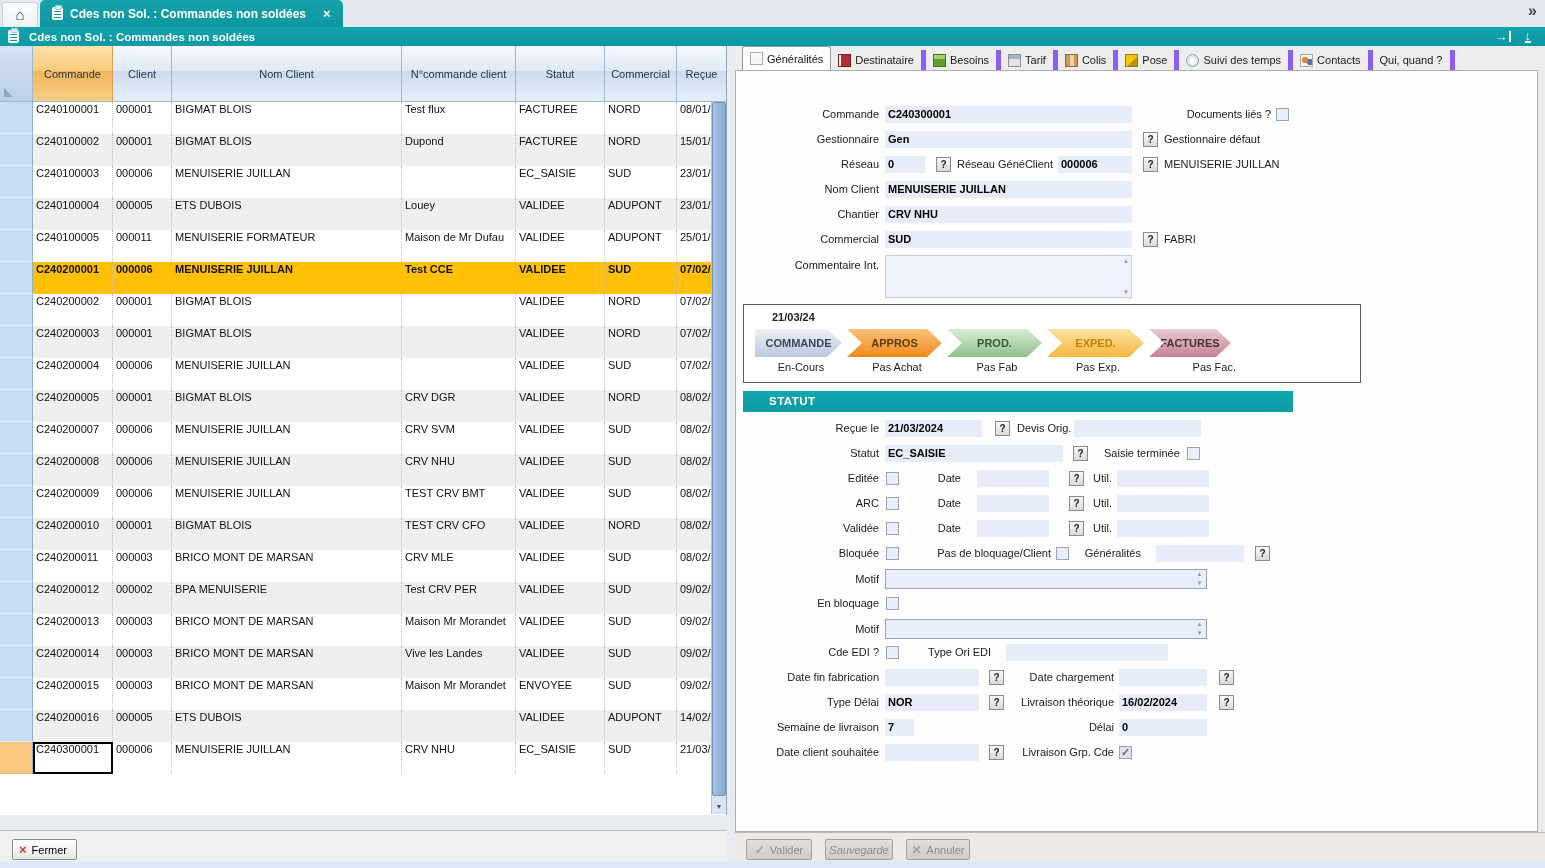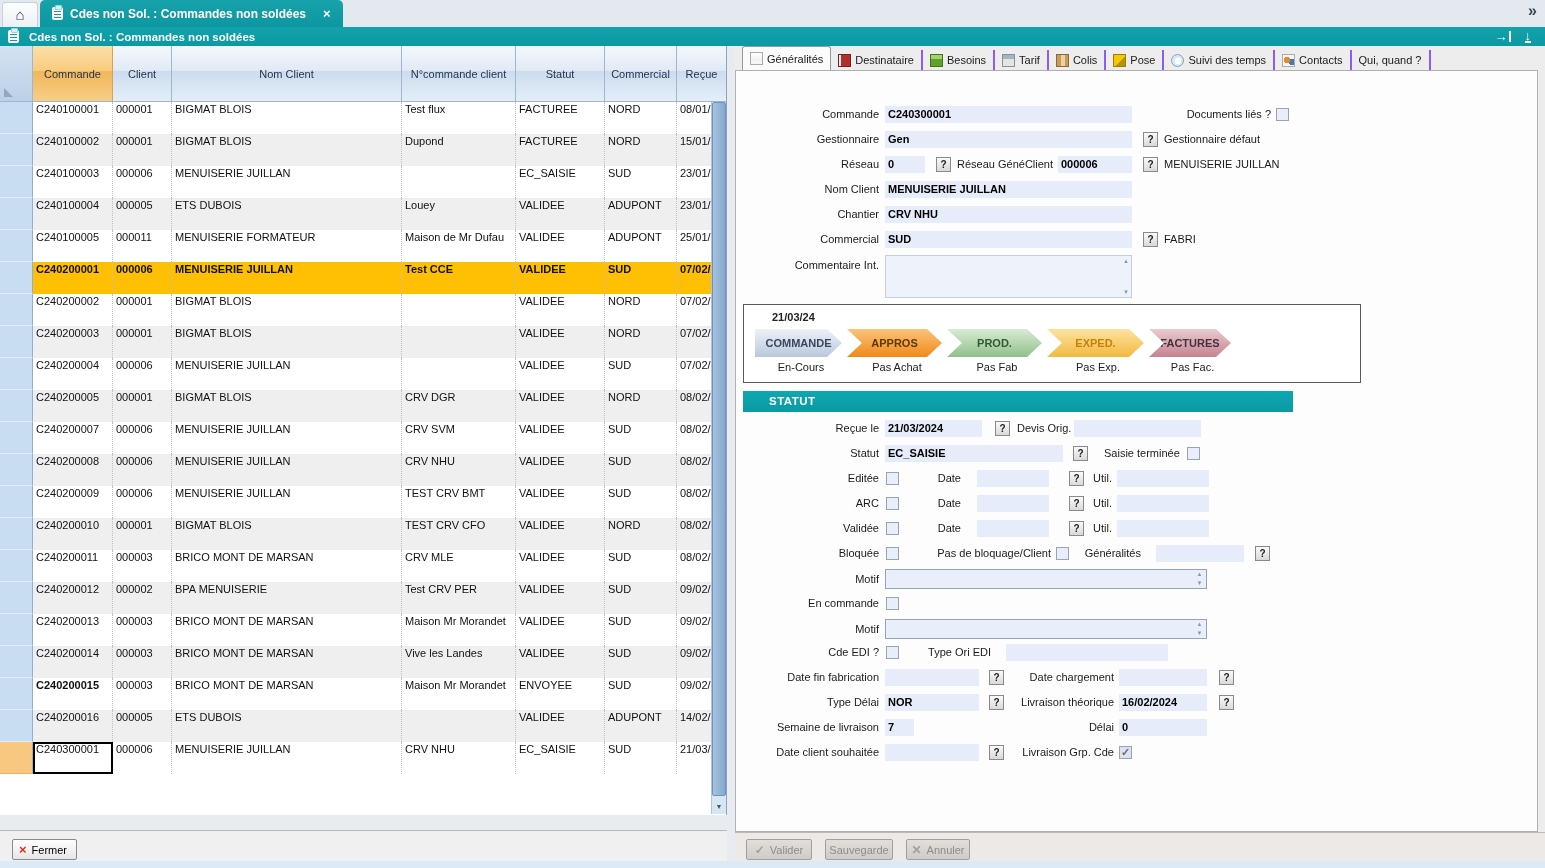--- a/index.html
+++ b/index.html
@@ -51,21 +51,21 @@
   
   .footer-left { position:absolute; left:0; top:830px; width:727px; height:38px; background:#F0F0F0; border-top:1px solid #B9B9B9; }
   .btn-fermer { position:absolute; left:12px; top:8px; height:21px; padding:0 9px 0 6px; background:linear-gradient(180deg,#FEFEFE,#E6E6E6); border:1px solid #8A8A8A; border-radius:2px; display:flex; align-items:center; gap:5px; font-size:11px; color:#000; }
   .btn-fermer .x { color:#D93025; font-weight:bold; font-size:13px; line-height:11px; }
 
   
   .divider { position:absolute; left:727px; top:46px; width:8px; height:822px; background:#E8ECF1; }
 
   
   .ptabs { position:absolute; left:735px; top:46px; width:810px; height:24px; background:#EDEDED; display:flex; align-items:flex-end; padding-left:7px; }
-  .ptab { height:20px; display:flex; align-items:center; padding:0 7px; border-right:2px solid #8b5cf6; color:#1a1a1a; background:transparent; white-space:nowrap; }
+  .ptab { height:20px; display:flex; align-items:center; padding:0 7px; border-right:5px solid #8b5cf6; color:#1a1a1a; background:transparent; white-space:nowrap; }
   .ptab.active { height:24px; background:#FBFBFB; border:1px solid #9A9A9A; border-bottom:none; border-radius:3px 3px 0 0; font-weight:normal; }
   .ic { width:13px; height:13px; display:inline-block; margin-right:4px; flex:0 0 auto; }
   .ic-notes { background:linear-gradient(180deg,#FFFFFF,#E9E9E9); border:1px solid #ABABAB; box-shadow:inset 0 -3px 0 #F6F6F6; }
   .ic-book { background:linear-gradient(90deg,#F2F2F2 0 2px,#B03030 2px); border:1px solid #7A1F1F; }
   .ic-box { background:linear-gradient(180deg,#A5D16A 0 4px,#5FA02E 4px); border:1px solid #3F7A10; }
   .ic-calc { background:linear-gradient(180deg,#9FB6C8 0 4px,#E4E4E4 4px); border:1px solid #8F8F8F; }
   .ic-package { background:linear-gradient(90deg,#C89B5A 0 4px,#E8D3A8 4px 8px,#C89B5A 8px); border:1px solid #8A6A36; }
   .ic-drill { background:linear-gradient(135deg,#F6C60A 0 55%,#B89400 55%); border:1px solid #9A8200; }
   .ic-clock { background:radial-gradient(circle at 6px 6px,#FFFFFF 0 3px,#DCE9F5 3px); border:1px solid #7FA0C0; border-radius:50%; }
   .ic-contacts { background:radial-gradient(circle at 4px 5px,#E88A2A 0 3px,transparent 3px),radial-gradient(circle at 9px 7px,#4A78B0 0 3px,transparent 3px),#F5F5F5; border:1px solid #ABABAB; }
@@ -317,21 +317,21 @@
         <div class="tcell" style="width: 80px;">C240200014</div>
         <div class="tcell" style="width: 59px;">000003</div>
         <div class="tcell" style="width: 230px;">BRICO MONT DE MARSAN</div>
         <div class="tcell" style="width: 114px;">Vive les Landes</div>
         <div class="tcell" style="width: 89px;">VALIDEE</div>
         <div class="tcell" style="width: 72px;">SUD</div>
         <div class="tcell" style="width: 50px;">09/02/2024</div>
       </div>
       <div class="trow even">
         <div class="sel" style="width: 33px;"></div>
-        <div class="tcell" style="width: 80px; font-weight: bold;">C240200015</div>
+        <div class="tcell" style="width: 80px;">C240200015</div>
         <div class="tcell" style="width: 59px;">000003</div>
         <div class="tcell" style="width: 230px;">BRICO MONT DE MARSAN</div>
         <div class="tcell" style="width: 114px;">Maison Mr Morandet</div>
         <div class="tcell" style="width: 89px;">ENVOYEE</div>
         <div class="tcell" style="width: 72px;">SUD</div>
         <div class="tcell" style="width: 50px;">09/02/2024</div>
       </div>
       <div class="trow odd">
         <div class="sel" style="width: 33px;"></div>
         <div class="tcell" style="width: 80px;">C240200016</div>
@@ -454,21 +454,21 @@
         <div class="step s1 mid" style="width: 95px; margin-right: 5px;">APPROS</div>
         <div class="step s2 mid" style="width: 95px; margin-right: 5px;">PROD.</div>
         <div class="step s3 mid" style="width: 97px; margin-right: 5px;">EXPED.</div>
         <div class="step s4 mid" style="width: 82px; margin-right: 5px;">FACTURES</div>
       </div>
     <div class="wfstatus">
         <div style="width: 92px;">En-Cours</div>
         <div style="width: 100px;">Pas Achat</div>
         <div style="width: 100px;">Pas Fab</div>
         <div style="width: 102px;">Pas Exp.</div>
-        <div style="width: 87px;">Pas Fac.</div>
+        <div style="width: 87px; text-align: right;">Pas Fac.</div>
       </div>
   </div>
 
   <div class="secbar" style="top:320px;">STATUT</div>
 
   <div class="lbl" style="left:0; top:349px; width:143px;">Reçue le</div>
   <div class="fld" style="left:149px; top:349px; width:97px;">21/03/2024</div>
   <div class="q" style="left:259px; top:350px;">?</div>
   <div class="lbl-l" style="left:281px; top:349px;">Devis Orig.</div>
   <div class="fld" style="left:338px; top:349px; width:127px;"></div>
@@ -510,21 +510,21 @@
   <div class="lbl" style="left:340px; top:474px; width:65px;">Généralités</div>
   <div class="fld" style="left:420px; top:474px; width:88px;"></div>
   <div class="q" style="left:519px; top:475px;">?</div>
 
   <div class="lbl" style="left:0; top:500px; width:143px;">Motif</div>
   <div class="ta" style="left:149px; top:498px; width:322px; height:20px;">
     <span class="sp up">▲</span>
     <span class="sp dn">▼</span>
   </div>
 
-  <div class="lbl" style="left:0; top:524px; width:143px;">En commande</div>
+  <div class="lbl" style="left:0; top:524px; width:143px;">En bloquage</div>
   <div class="cb" style="left:150px; top:526px;"></div>
 
   <div class="lbl" style="left:0; top:550px; width:143px;">Motif</div>
   <div class="ta" style="left:149px; top:548px; width:322px; height:20px;">
     <span class="sp up">▲</span>
     <span class="sp dn">▼</span>
   </div>
 
   <div class="lbl" style="left:0; top:573px; width:143px;">Cde EDI ?</div>
   <div class="cb" style="left:150px; top:575px;"></div>
@@ -555,21 +555,21 @@
   <div class="q" style="left:253px; top:674px;">?</div>
   <div class="lbl" style="left:240px; top:673px; width:138px;">Livraison Grp. Cde</div>
   <div class="cb checked" style="left:383px; top:675px;">✓</div>
 </div>
 
 <div class="pbuttons">
   <div class="gbtn" style="left:11px; width:66px;">
     <span class="gi">✓</span>
     <span>Valider</span>
   </div>
-  <div class="gbtn" style="left:90px; width:68px;">
+  <div class="gbtn" style="left:90px; width:68px;font-style:italic;">
     <span>Sauvegarde</span>
   </div>
   <div class="gbtn" style="left:171px; width:64px;">
     <span class="gi">✕</span>
     <span>Annuler</span>
   </div>
 </div>
 
 <div class="bottom-strip"></div>
 

